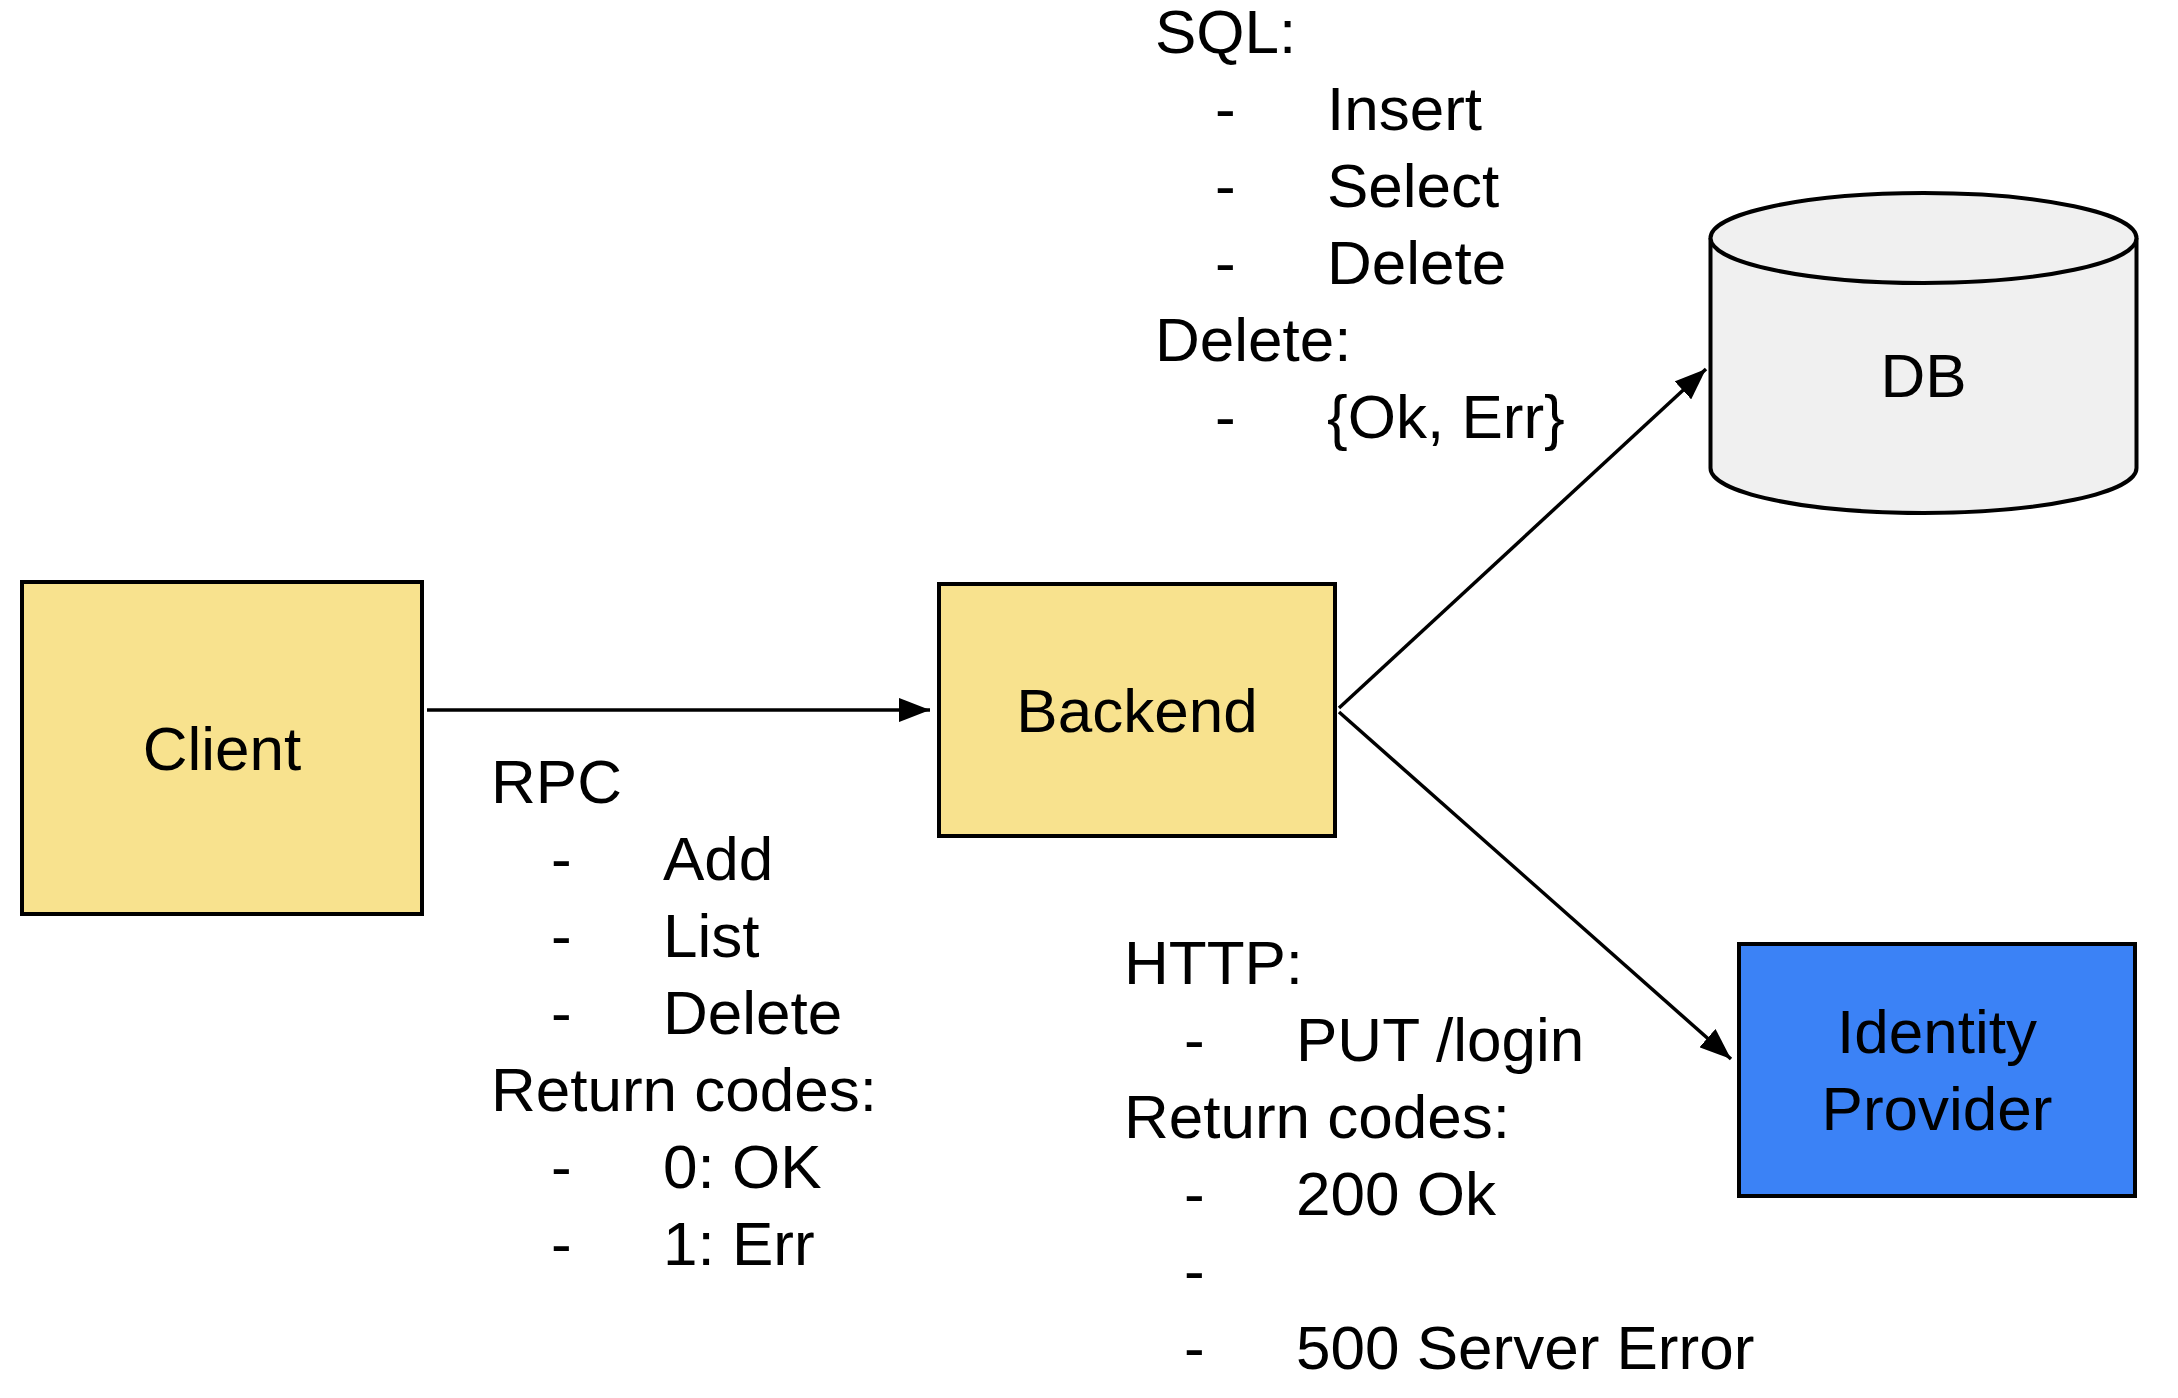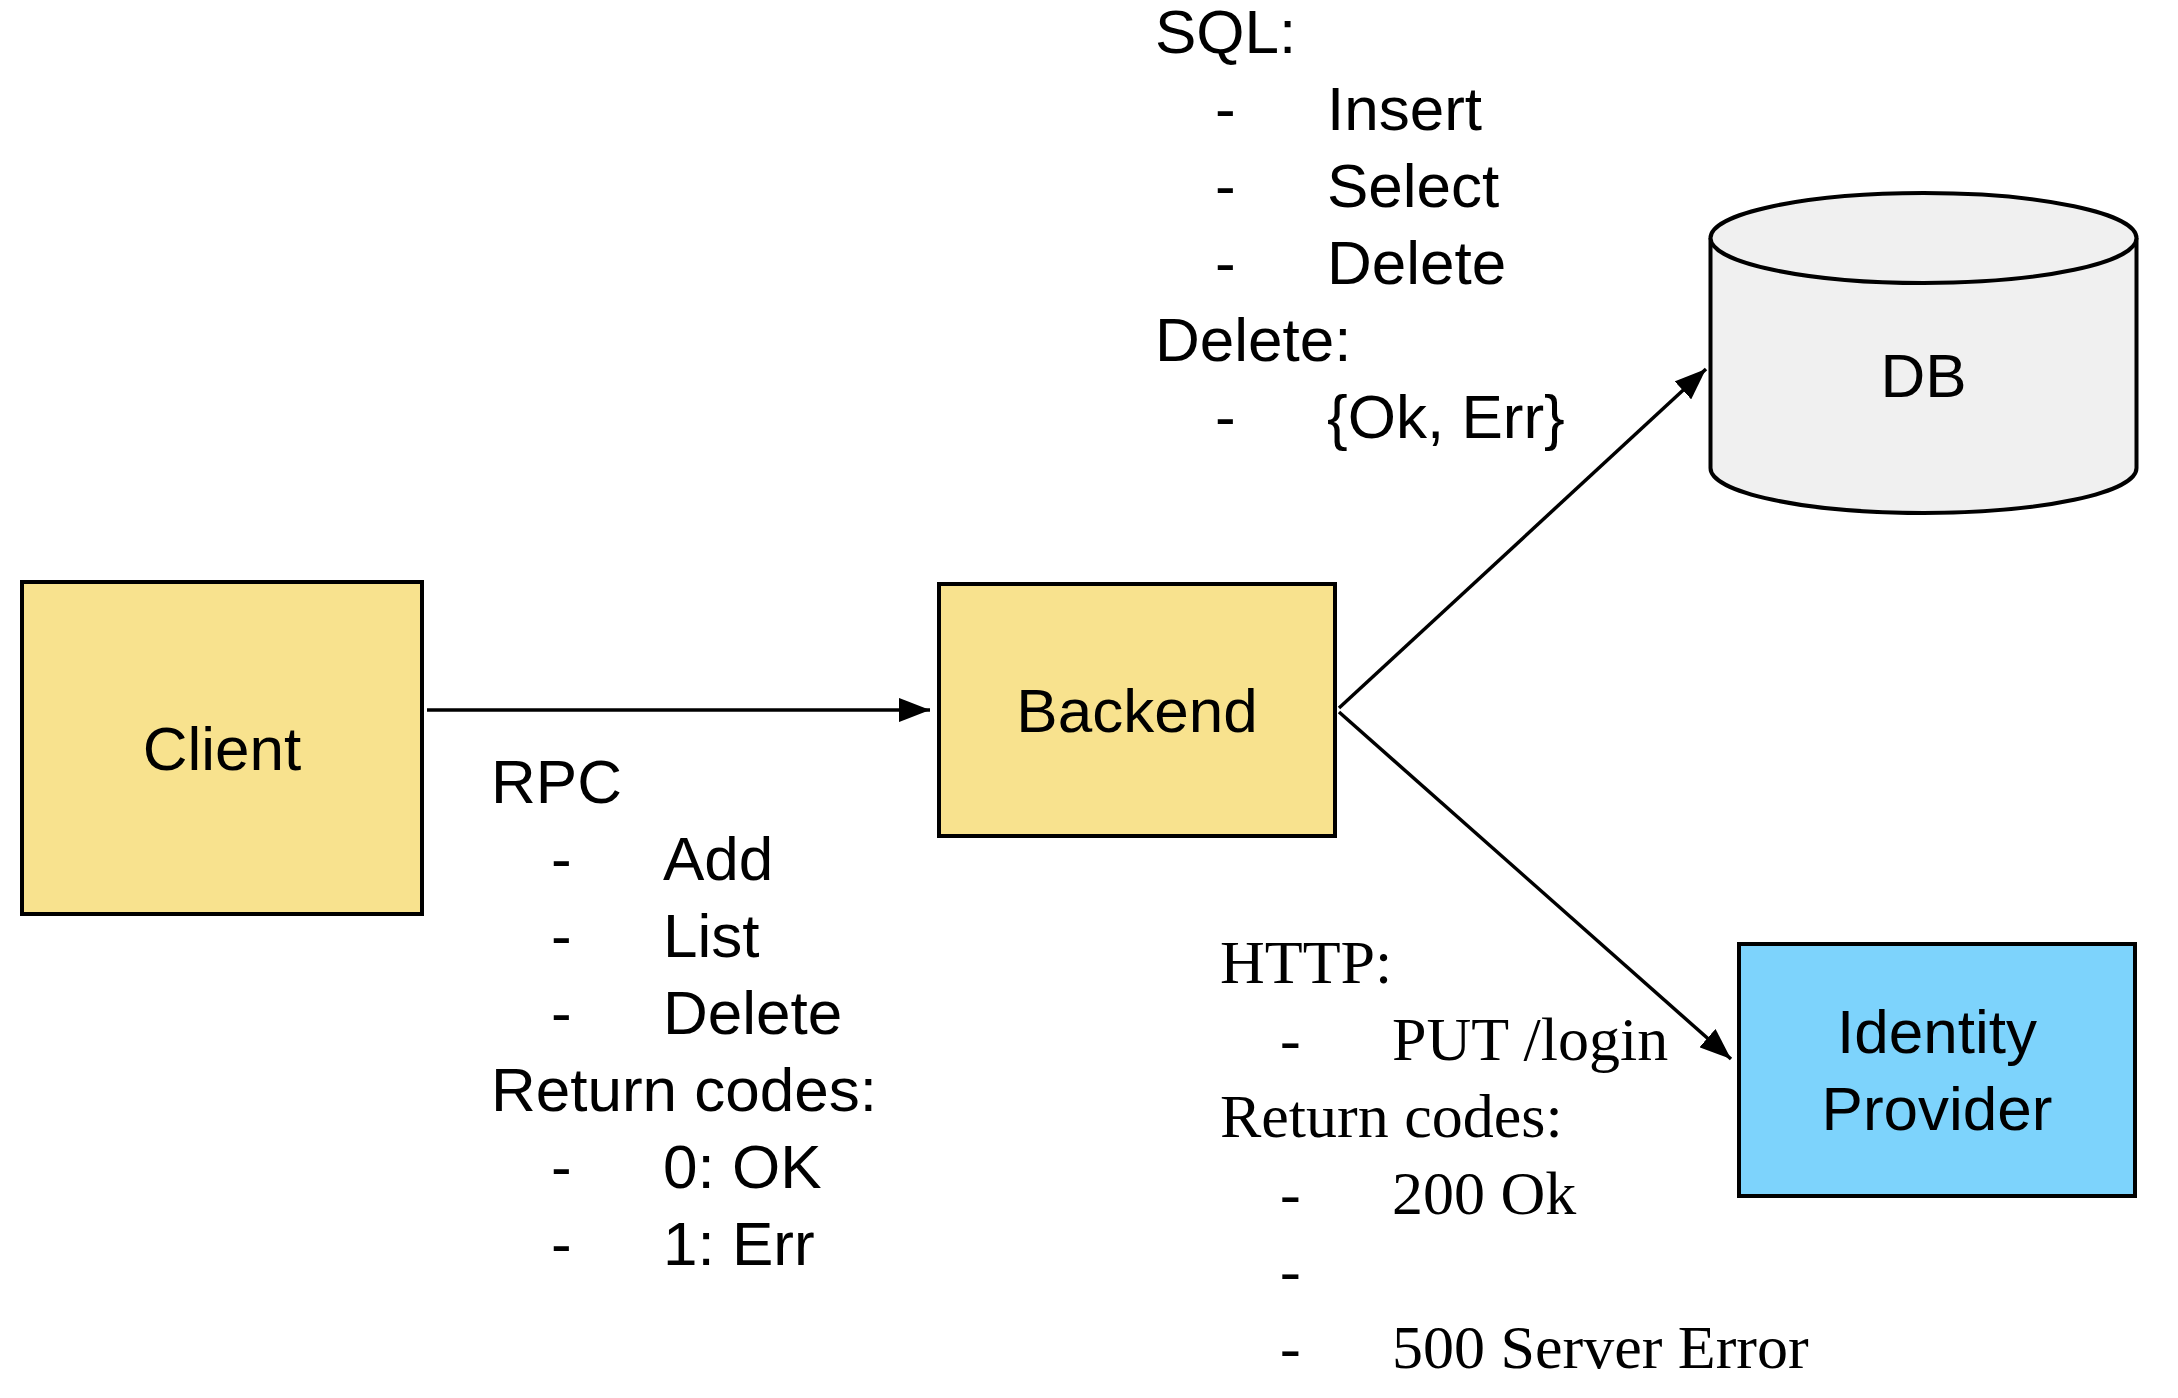--- a/index.html
+++ b/index.html
@@ -37,21 +37,21 @@
     display: flex; align-items: center; justify-content: center;
     font-size: 62px;
   }
   .tblock {
     position: absolute;
     font-size: 62px;
     white-space: nowrap;
   }
   #annotation-sql  { left: 1155px; top: -7px;  }
   #annotation-rpc  { left: 491px;  top: 743px; }
-  #annotation-http { left: 1220px; top: 924px; font-family: Liberation Serif, serif; }
+  #annotation-http { left: 1124px; top: 924px; }
   .tline {
     height: 77px;
     display: flex;
     align-items: center;
   }
   .tline .dash {
     display: inline-block;
     margin-left: 60px;
     width: 112px;
   }
@@ -79,21 +79,21 @@
   </svg>
 
   <div class="node" id="node-client" style="background-color: rgb(248, 226, 142); border-color: rgb(0, 0, 0);">
     <span>Client</span>
   </div>
 
   <div class="node" id="node-backend" style="background-color: rgb(248, 226, 142); border-color: rgb(0, 0, 0);">
     <span>Backend</span>
   </div>
 
-  <div class="node" id="node-idp" style="background-color: #7dd3fc; border-color: rgb(0, 0, 0);">
+  <div class="node" id="node-idp" style="background-color: #3b82f6; border-color: rgb(0, 0, 0);">
     <span>
       <span style="display:block">Identity</span>
       <span style="display:block">Provider</span>
     </span>
   </div>
 
   <div id="db-label">DB</div>
 
   <div class="tblock" id="annotation-sql">
     <div class="tline">

